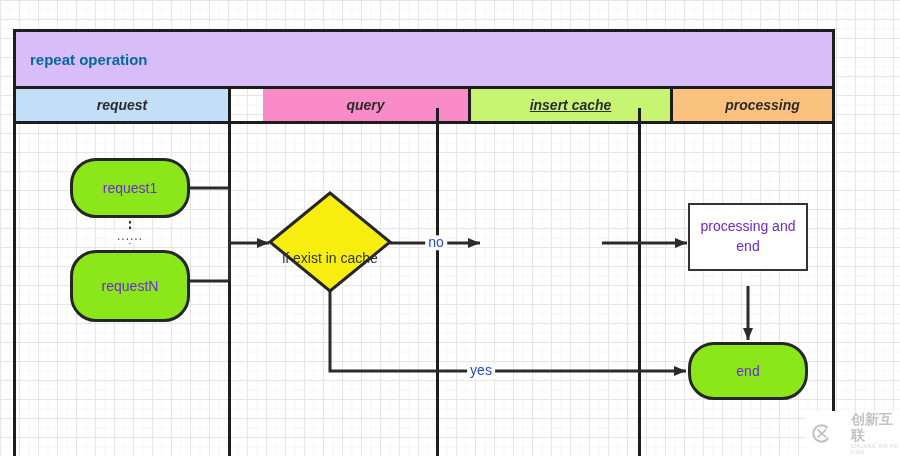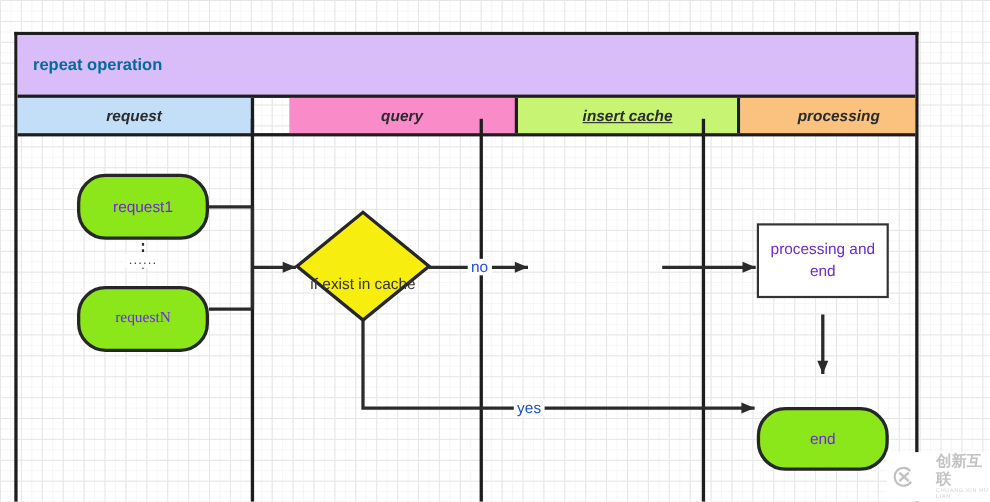--- a/index.html
+++ b/index.html
@@ -39,21 +39,21 @@
   .lane-cell.c4 { flex: 1; border-right: none; }
   .lane-divider { position: absolute; top: 108px; width: 3px; height: 348px; background: #1d1d1d; }
   .ld1 { left: 228px; } .ld2 { left: 436px; } .ld3 { left: 638px; }
 
   .edges-svg { position: absolute; left: 0; top: 0; pointer-events: none; }
 
   .node { position: absolute; box-sizing: border-box; display: flex; align-items: center; justify-content: center; text-align: center; font-size: 14px; color: #6d28d9; }
   .stadium { border: 3px solid #262626; border-radius: 26px; }
   .rect { border: 2px solid #333; background: #ffffff; line-height: 1.4; padding: 2px 8px; }
   #node-request1 { left: 70px; top: 158px; width: 120px; height: 60px; }
-  #node-requestN { left: 70px; top: 260px; width: 120px; height: 60px; font-family: Liberation Serif, serif; }
+  #node-requestN { left: 70px; top: 250px; width: 120px; height: 72px; }
   #node-setvalue { left: 481px; top: 203px; width: 121px; height: 82px; }
   #node-processing { left: 688px; top: 203px; width: 120px; height: 68px; }
   #node-end { left: 688px; top: 342px; width: 120px; height: 58px; }
   #diamond-svg { position: absolute; left: 264px; top: 187px; }
   #diamond-label { position: absolute; left: 280px; top: 221px; width: 100px; text-align: center; font-size: 14px; color: #333; line-height: 1.3; margin-top: 28px; }
 
   .edge-label {
     position: absolute; transform: translate(-50%, -50%);
     background: #ffffff; padding: 0 3px;
     font-size: 14px; color: #1d4ed8; line-height: 1.1; white-space: nowrap;
@@ -114,21 +114,21 @@
 
   <div id="node-request1" class="node stadium" style="background-color: rgb(140, 231, 26);">request1</div>
   <div id="node-requestN" class="node stadium" style="background-color: rgb(140, 231, 26);">requestN</div>
 
   <svg id="diamond-svg" width="132" height="110">
     <polygon points="6,55 66,6 126,55 66,104" stroke="#262626" stroke-width="3" fill="#f7ee10"></polygon>
   </svg>
   <div id="diamond-label">if exist in cache</div>
 
   <div id="node-processing" class="node rect">processing and end</div>
-  <div id="node-end" class="node stadium" style="background-color: rgb(140, 231, 26); margin-top: 28px;">end</div>
+  <div id="node-end" class="node stadium" style="background-color: rgb(140, 231, 26);">end</div>
 
   <div id="label-no" class="edge-label">no</div>
   <div id="label-yes" class="edge-label">yes</div>
   <div id="label-dots" class="edge-label">......</div>
 
   <div class="watermark">
     <svg width="27" height="27" viewBox="0 0 27 27">
       <circle cx="13.5" cy="13.5" r="10.5" stroke="#c0c0c0" stroke-width="2.6" fill="none" stroke-dasharray="52 14" stroke-dashoffset="-6"></circle>
       <path d="M8.5,8.5 L19.5,18.5 M19.5,8.5 L8.5,18.5" stroke="#c0c0c0" stroke-width="2.6" fill="none"></path>
     </svg>

